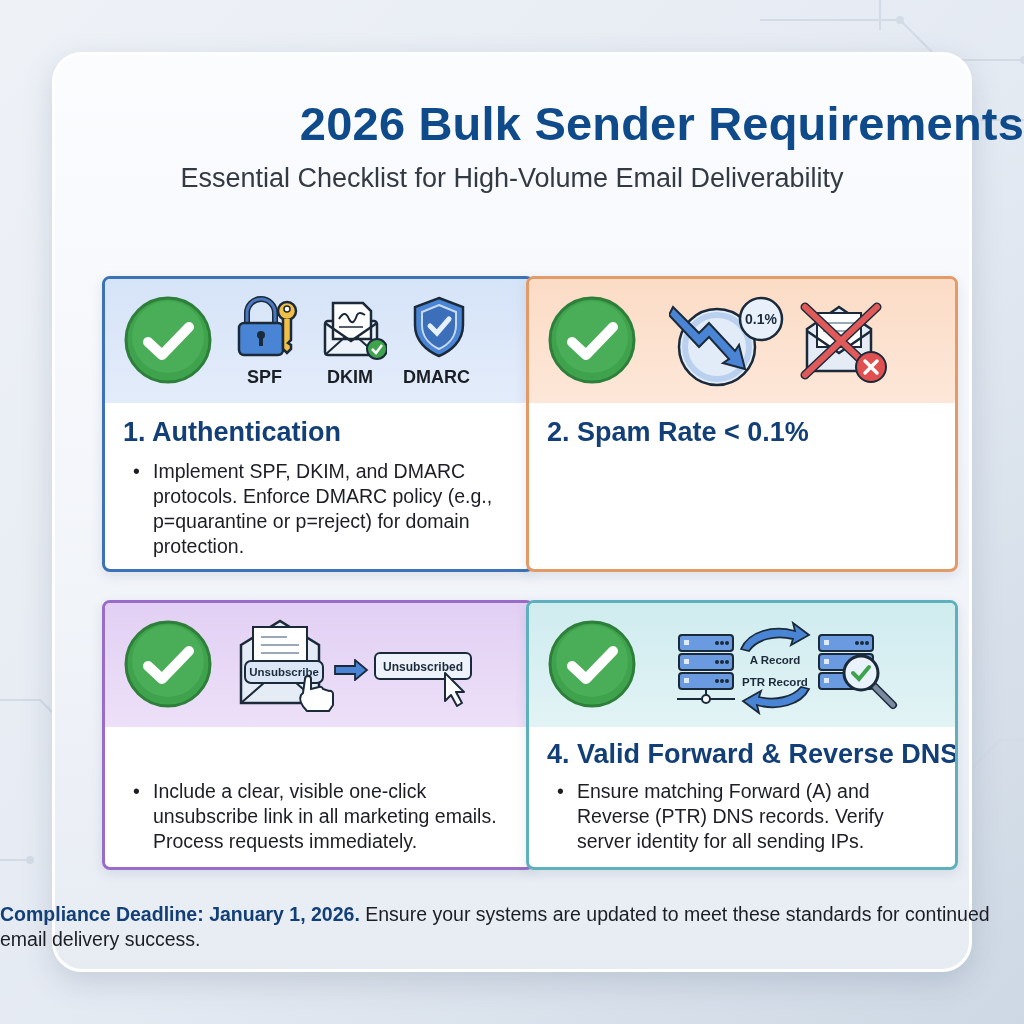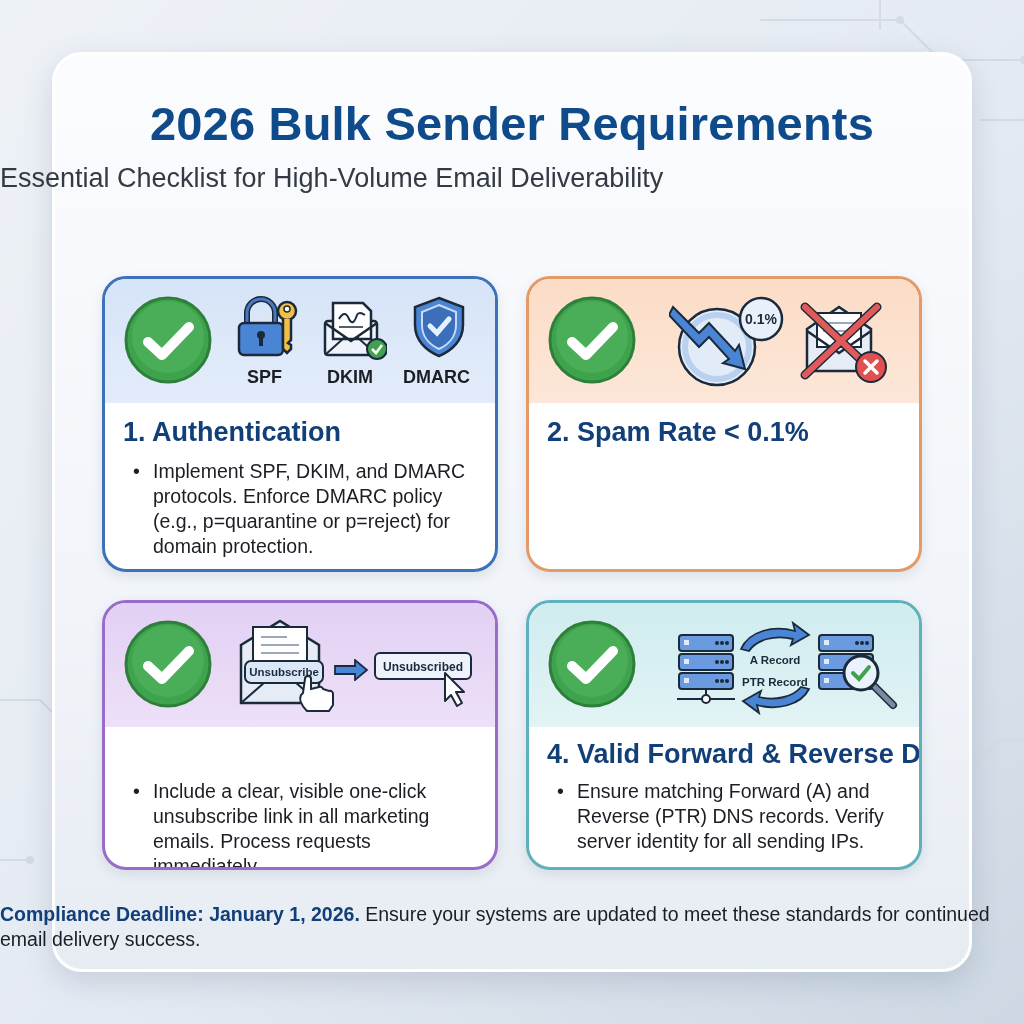--- a/index.html
+++ b/index.html
@@ -1,22 +1,22 @@
 <!DOCTYPE html>
 <html><head>
 <meta charset="utf-8">
 <style>
   *{box-sizing:border-box;margin:0;padding:0}
   html,body{width:1024px;height:1024px;overflow:hidden}
   body{font-family:"Liberation Sans",sans-serif;background:linear-gradient(135deg,#eef2f7 0%,#e4eaf2 55%,#cdd8e4 100%);position:relative}
   .circuit{position:absolute;inset:0;pointer-events:none}
   .panel{position:absolute;left:52px;top:52px;width:920px;height:920px;border-radius:30px;background:linear-gradient(180deg,#fbfcfe 0%,#f1f4f9 60%,#e7ecf3 100%);border:3px solid #ffffff;box-shadow:0 10px 30px rgba(60,80,110,.18)}
-  .title{position:absolute;left:0;right:0;top:96px;text-align:center;font-weight:700;font-size:47px;color:#0f4a8a;letter-spacing:0.2px}
-  .subtitle{position:absolute;left:0;right:0;top:163px;font-size:27px;color:#333a44}
-  .card{position:absolute;width:396px;border-radius:24px;background:#fff;border:3px solid;overflow:hidden;box-shadow:0 4px 12px rgba(60,80,110,.12)}
+  .title{position:absolute;left:0;right:0;top:96px;text-align:right;font-weight:700;font-size:47px;color:#0f4a8a;letter-spacing:0.2px}
+  .subtitle{position:absolute;left:0;right:0;top:163px;text-align:center;font-size:27px;color:#333a44}
+  .card{position:absolute;width:432px;border-radius:8px;background:#fff;border:3px solid;overflow:hidden;box-shadow:0 4px 12px rgba(60,80,110,.12)}
   .c1{left:102px;top:276px;height:296px;border-color:#3d72b8}
   .c2{left:526px;top:276px;height:296px;border-color:#e49a66}
   .c3{left:102px;top:600px;height:270px;border-color:#9a6cc9}
   .c4{left:526px;top:600px;height:270px;border-color:#5fb0bd}
   .band{position:absolute;left:0;right:0;top:0;height:124px}
   .c1 .band{background:linear-gradient(180deg,#d6e4f8,#e3ecfa)}
   .c2 .band{background:linear-gradient(180deg,#fbdcc6,#fde7d8)}
   .c3 .band{background:linear-gradient(180deg,#e2d0f4,#ede0f8)}
   .c4 .band{background:linear-gradient(180deg,#cfecef,#e2f3f5)}
   .c1 .band,.c2 .band{height:124px}

